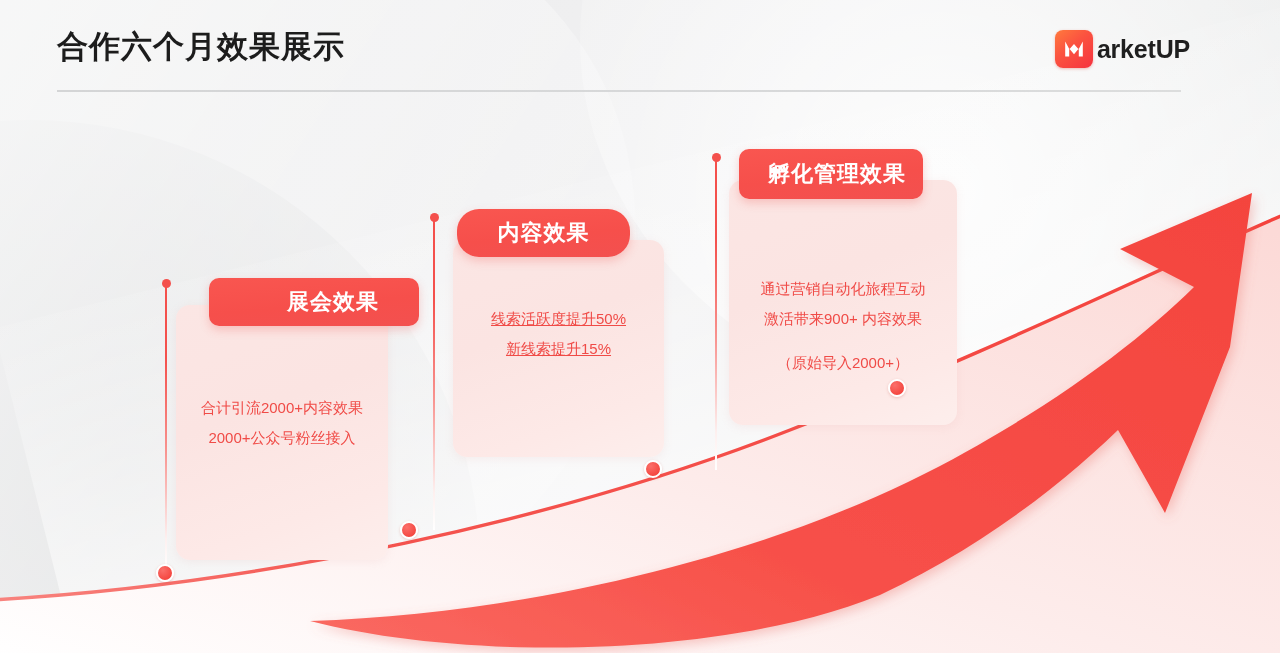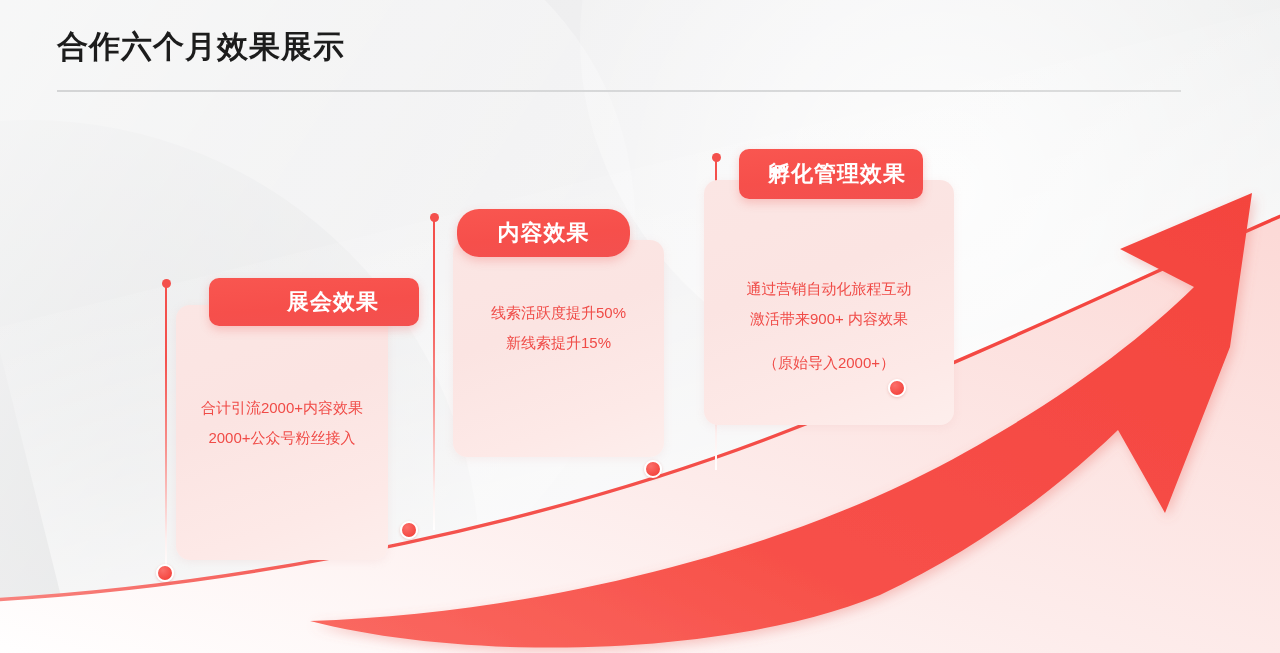--- a/index.html
+++ b/index.html
@@ -242,20 +242,28 @@
              L 1230 347
              L 1165 513
              L 1118 430
              C 1060 486 980 548 880 595
              C 720 660 460 660 310 621 Z" fill="url(#arrowFill)" filter="url(#arrowShadow)"></path>
   </svg>
 
   <div class="header">
     <div class="page-title">合作六个月效果展示</div>
     <div class="divider"></div>
+    <div class="brand">
+      <div class="brand-mark">
+        <svg width="26" height="26" viewBox="0 0 26 26">
+          <path d="M4.2 20.6 L4.2 5.4 L8.4 13.2 L13 8.0 L17.6 13.2 L21.8 5.4 L21.8 20.6 L17.8 20.6 L17.8 12.6 L13 18.2 L8.2 12.6 L8.2 20.6 Z" fill="#ffffff"></path>
+        </svg>
+      </div>
+      <div class="brand-name">arketUP</div>
+    </div>
   </div>
 
   <div class="milestone">
     <div class="stem" style="left:165px; top:283px; height:290px;">
       <div class="stem-cap"></div>
     </div>
     <div class="card-body" style="left:176px; top:305px; width:212px; height:255px;">
       <div class="card-text" style="top:88px;">
         <span>合计引流2000+内容效果</span><br>
         <span>2000+公众号粉丝接入</span>
@@ -263,34 +271,34 @@
     </div>
     <div class="badge" style="left:209px; top:278px; width:172px; height:48px;padding-left:38px;">展会效果</div>
     <div class="node-dot" style="left:156px; top:564px;"></div>
   </div>
 
   <div class="milestone">
     <div class="stem" style="left:433px; top:217px; height:313px;">
       <div class="stem-cap"></div>
     </div>
     <div class="card-body" style="left:453px; top:240px; width:211px; height:217px;">
-      <div class="card-text" style="top:58px;">
+      <div class="card-text" style="top:64px;text-decoration:underline;">
         <span>线索活跃度提升50%</span><br>
         <span>新线索提升15%</span>
       </div>
     </div>
     <div class="badge" style="left:457px; top:209px; width:173px; height:48px;border-radius:22px;">内容效果</div>
     <div class="node-dot" style="left:400px; top:521px;"></div>
   </div>
 
   <div class="milestone">
     <div class="stem" style="left:715px; top:157px; height:313px;">
       <div class="stem-cap"></div>
     </div>
-    <div class="card-body" style="left:704px; top:180px; width:250px; height:245px;">
+    <div class="card-body" style="left:729px; top:180px; width:228px; height:245px;">
       <div class="card-text" style="top:94px;">
         <span>通过营销自动化旅程互动</span><br>
         <span>激活带来900+ 内容效果</span>
         <span class="gap"></span>
         <span>（原始导入2000+）</span>
       </div>
     </div>
     <div class="badge" style="left:739px; top:149px; width:172px; height:50px;padding-left:12px;">孵化管理效果</div>
     <div class="node-dot" style="left:888px; top:379px;"></div>
   </div>

